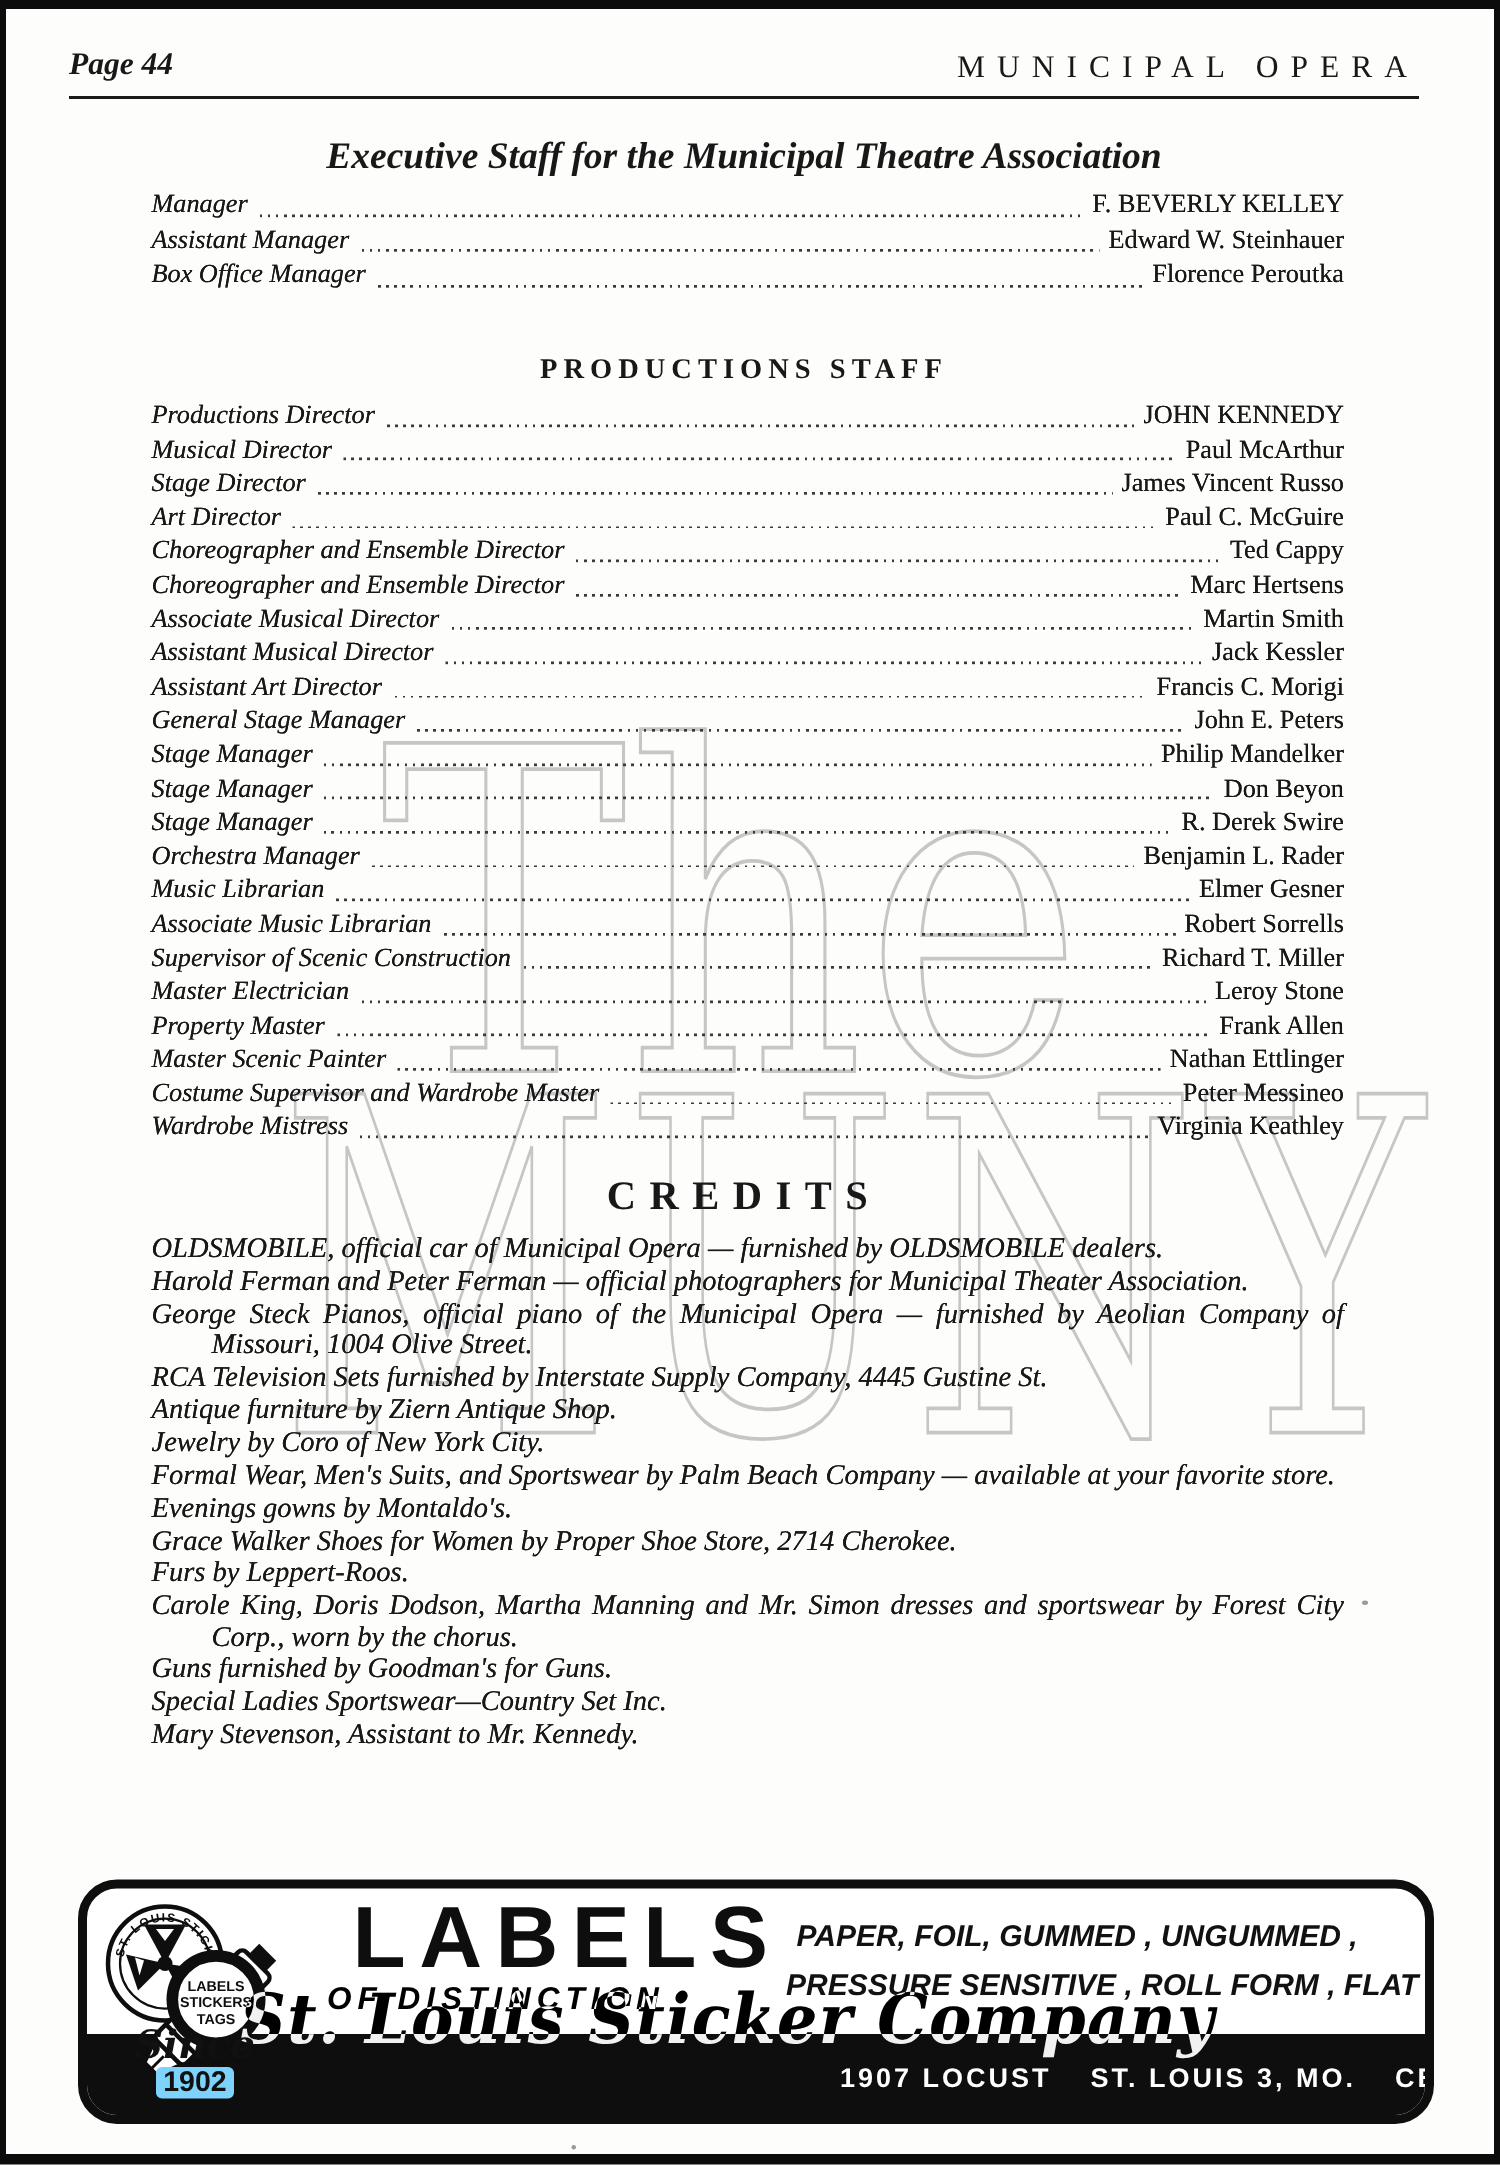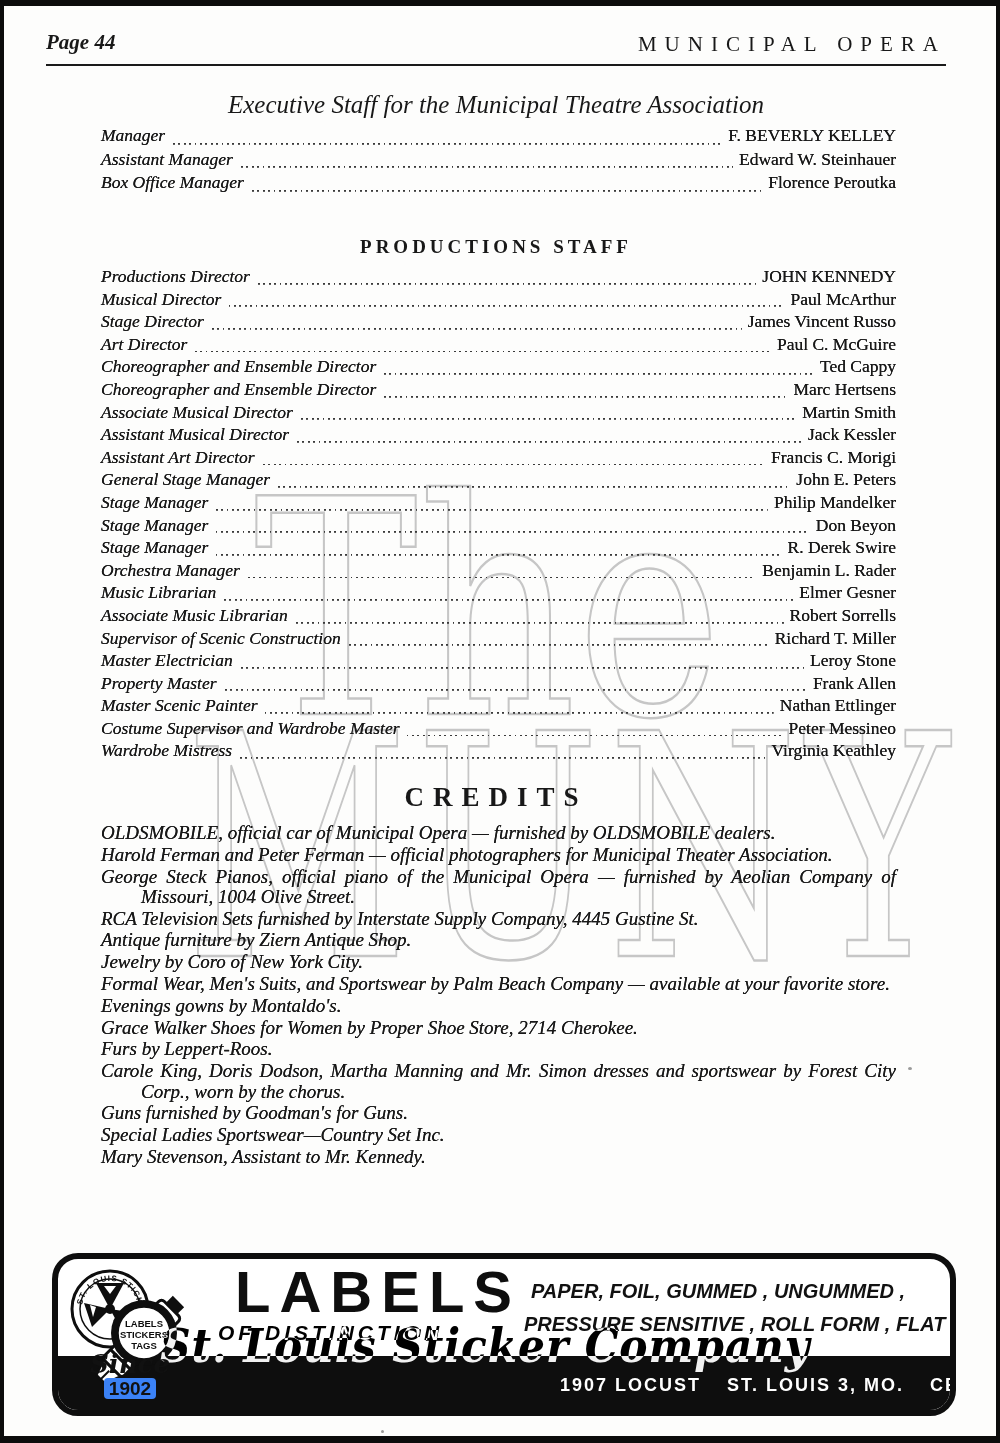--- a/index.html
+++ b/index.html
@@ -21,21 +21,21 @@
   .wm-the{font-size:300px;top:455px;left:250px;transform:scaleX(0.82);transform-origin:left top;}
   .wm-muny{font-size:310px;top:688px;left:182px;letter-spacing:12px;transform:scaleX(0.70);transform-origin:left top;}
   
   .content{position:relative;z-index:1;}
   .page-num{position:absolute;left:42px;top:24px;font-size:21px;font-style:italic;font-weight:700;}
   .pub-name{position:absolute;right:50px;top:26px;font-size:21px;font-weight:500;letter-spacing:8px;white-space:nowrap;}
   .head-rule{position:absolute;left:42px;right:50px;top:58px;height:2px;background:#1a1a1a;}
   
   .section-title{
     position:absolute;left:42px;right:50px;text-align:center;
-    font-style:italic;font-weight:400;font-size:25px;white-space:nowrap;
+    font-style:italic;font-weight:700;font-size:25px;white-space:nowrap;
   }
   .exec-title{top:85px;}
   .caps-title{
     position:absolute;left:42px;right:50px;text-align:center;
     font-weight:600;letter-spacing:4px;font-size:19px;
   }
   .prod-title{top:230px;}
   .credits-title{top:776px;font-size:27px;font-weight:700;letter-spacing:9px;}
   .rows{position:absolute;left:97px;width:795px;}
   .exec-rows{top:119px;}
@@ -85,21 +85,21 @@
   .ad-script{
     position:absolute;left:102px;top:60px;z-index:3;white-space:nowrap;
     font-family:"DejaVu Serif", serif;font-style:italic;font-weight:700;
     font-size:46px;color:#fff;mix-blend-mode:difference;
     transform:scaleX(0.92);transform-origin:left top;letter-spacing:1px;
   }
   .ad-since{position:absolute;left:32px;top:92px;z-index:4;text-align:center;line-height:1;}
   .ad-since .since-word{font-family:"DejaVu Serif", serif;font-style:italic;font-weight:700;font-size:26px;color:#111;}
   .ad-since .since-year{
     display:inline-block;margin-top:1px;font-family:"Liberation Sans", sans-serif;font-weight:700;
-    font-size:19px;color:#111;background:#3b82f6;padding:1px 5px;border-radius:4px;
+    font-size:19px;color:#111;background:#7dd3fc;padding:1px 5px;border-radius:4px;
   }
   .ad-address{
     position:absolute;left:502px;bottom:14px;z-index:3;display:flex;gap:26px;
     font-family:"Liberation Sans", sans-serif;font-weight:700;
     font-size:18px;letter-spacing:2px;color:#fff;white-space:nowrap;
   }
   .speck{position:absolute;background:#9a9a9a;border-radius:50%;}
 </style>
 </head>
 <body>

